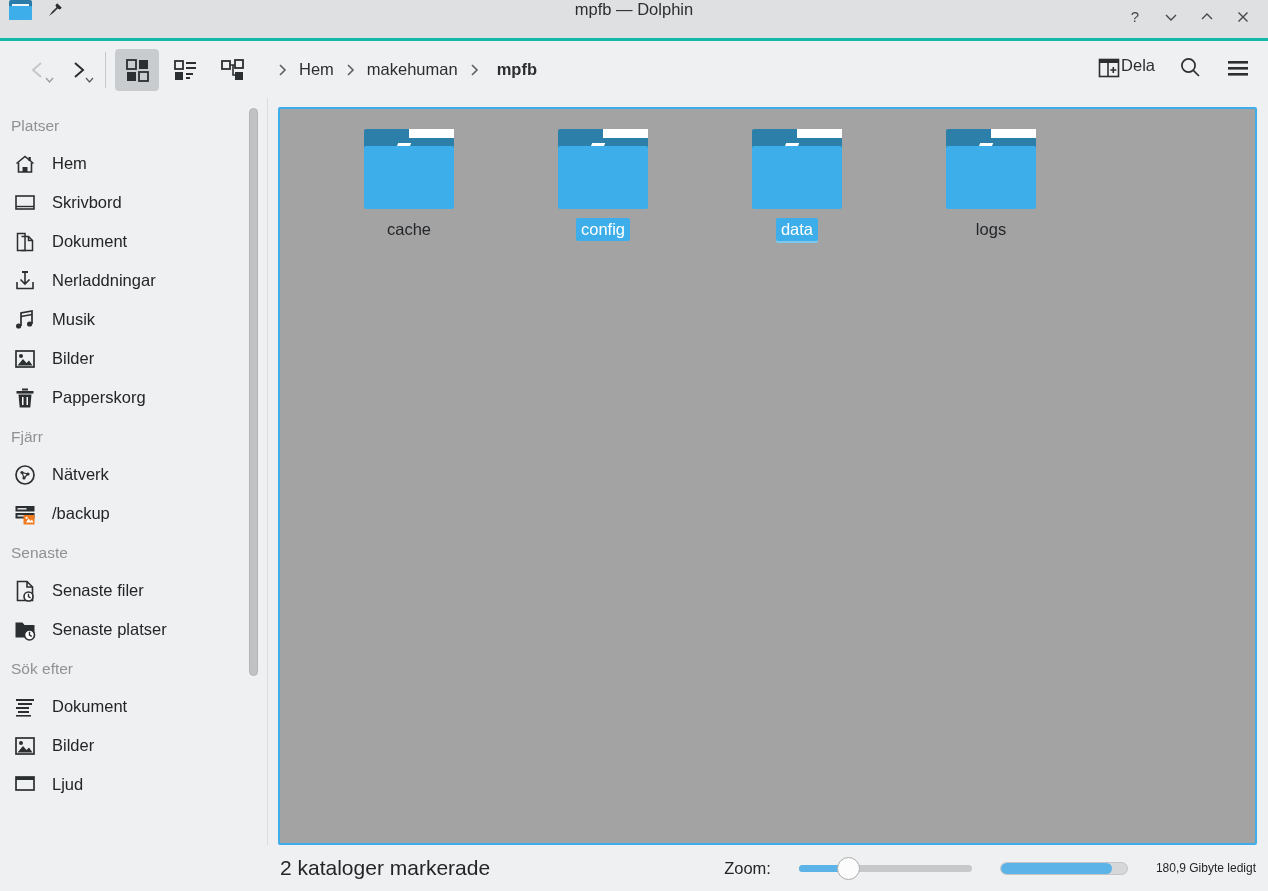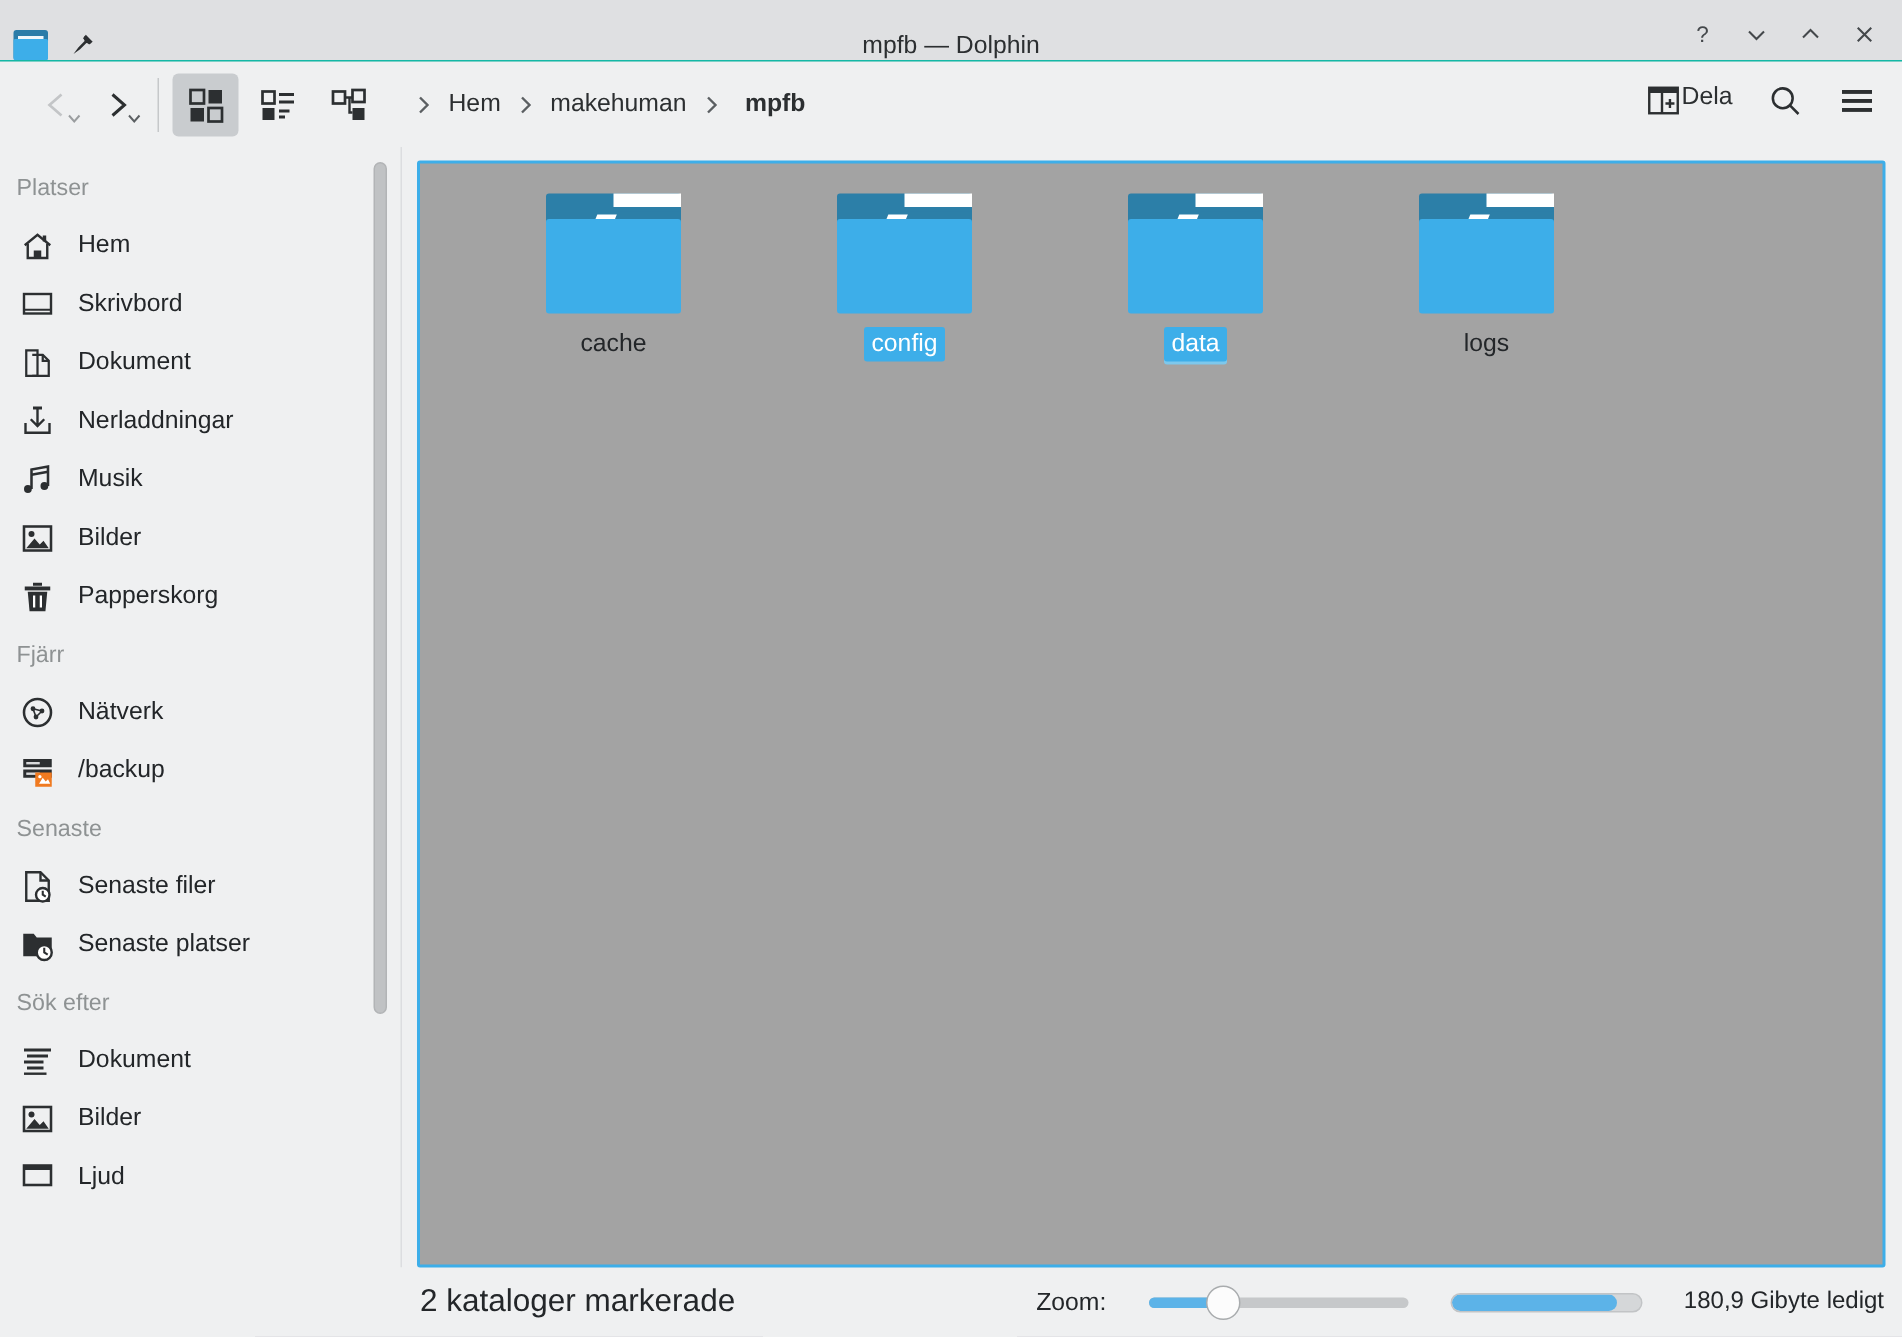--- a/index.html
+++ b/index.html
@@ -13,23 +13,23 @@
     width: 1268px; height: 891px;
     display: flex; flex-direction: column;
     background: #eff0f1;
     position: relative;
   }
 
   
   .titlebar {
     height: 41px; min-height: 41px;
     background: #dfe0e2;
-    display: flex; align-items: flex-end;
+    display: flex; align-items: flex-start;
     position: relative;
-    border-bottom: 1px solid #14b8a6;
+    border-bottom: 3px solid #14b8a6;
   }
   .titlebar-left {
     display: flex; align-items: center; gap: 14px;
     padding-left: 9px;
     z-index: 2;
   }
   .app-icon { width: 23px; height: 20px; position: relative; }
   .app-icon .f-back {
     position: absolute; left: 0; top: 0; width: 23px; height: 20px;
     background: #2b7ca8; border-radius: 2px 2px 2px 2px;
@@ -246,21 +246,21 @@
     width: 128px; height: 13px;
     background: #d5d7d9; border-radius: 7px;
     border: 1px solid #c2c4c6;
     position: relative; overflow: hidden;
   }
   .space-bar .used {
     position: absolute; left: 0; top: 0; bottom: 0;
     width: 88%;
     background: #5cb3e8; border-radius: 7px;
   }
-  .space-label { font-size: 16px; color: #232629; white-space: nowrap; }
+  .space-label { font-size: 12px; color: #232629; white-space: nowrap; }
 
   svg { shape-rendering: geometricPrecision; }
 </style>
 </head>
 <body>
 
 <div class="window">
 
   <div class="titlebar">
     <div class="titlebar-left">

